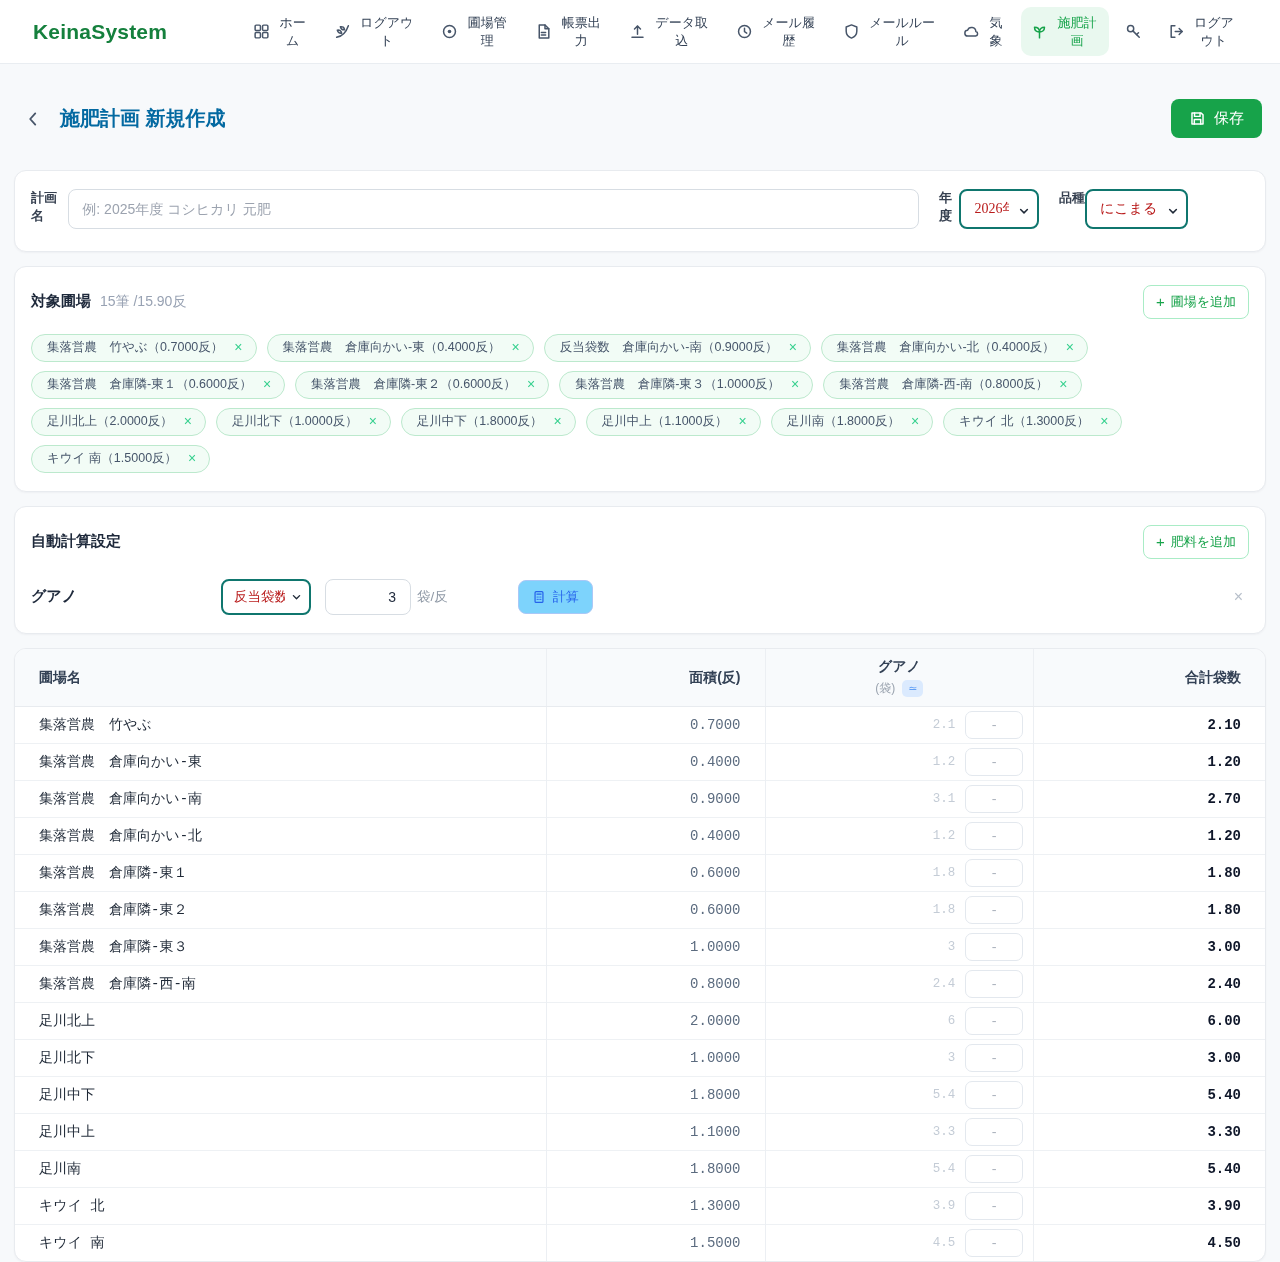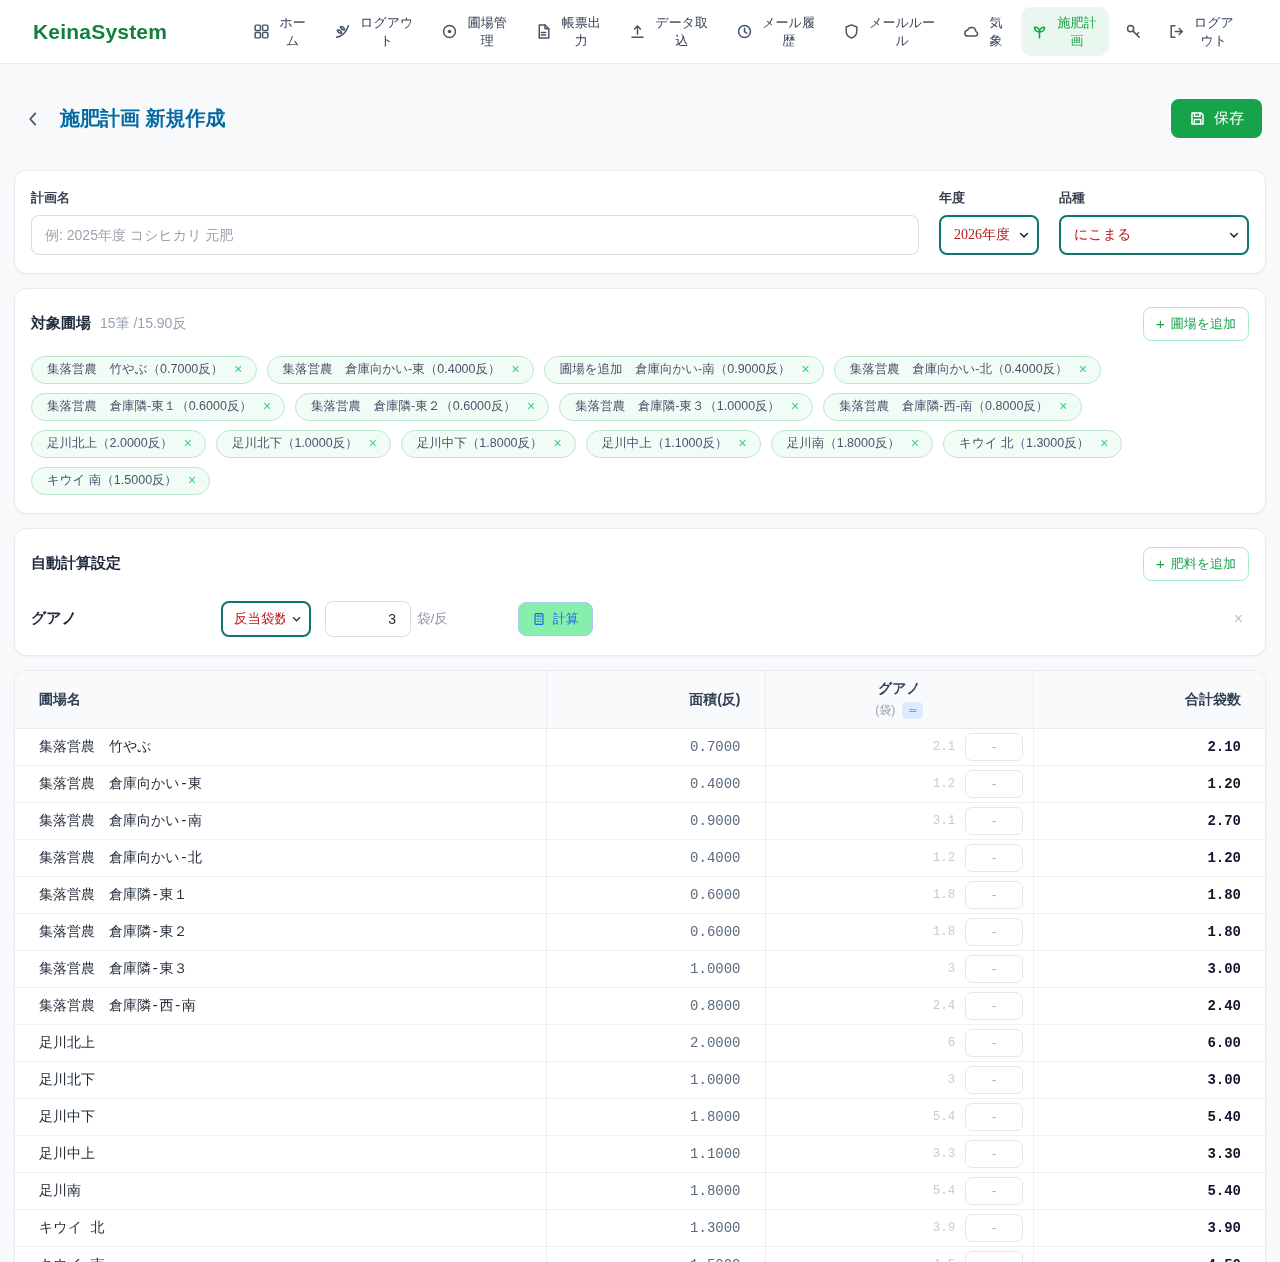--- a/index.html
+++ b/index.html
@@ -52,21 +52,21 @@
   }
 
   .card {
     background:#fff; border:1px solid #e8ebef; border-radius:12px;
     box-shadow:0 1px 2px rgba(16,24,40,.04);
     padding:18px 16px; margin-bottom:14px;
   }
 
   
   .form-row { display:flex; gap:20px; }
-  .form-group { display:flex; flex-direction:column; }
+  .form-group { display:flex; flex-direction:row; }
   .form-group.grow { flex:1; }
   .field-label { font-size:13px; font-weight:700; color:#374151; margin-bottom:8px; }
   .text-input {
     height:40px; border:1px solid #d7dde3; border-radius:8px; padding:0 13px;
     font-size:14px; color:#1e293b; width:100%; outline:none; background:#fff;
     font-family:inherit;
   }
   .text-input::placeholder { color:#9ca3af; }
   .select-wrap { position:relative; }
   .select-wrap select {
@@ -105,21 +105,21 @@
   .calc-row .select-wrap { width:90px; }
   .calc-row .select-wrap select { height:36px; font-size:13.5px; padding:0 24px 0 11px; }
   .qty-input {
     width:86px; height:36px; border:1px solid #d7dde3; border-radius:8px;
     text-align:right; padding:0 14px; font-size:14px; color:#1e293b; outline:none; margin-left:14px;
     font-family:inherit;
   }
   .unit-label { font-size:13.5px; color:#8e98a5; margin-left:6px; }
   .calc-btn {
     margin-left:70px; display:inline-flex; align-items:center; gap:7px;
-    background:#86efac; border:1px solid #a9c8f7; color:#2563eb;
+    background:#7dd3fc; border:1px solid #a9c8f7; color:#2563eb;
     border-radius:8px; padding:7px 13px; font-size:13px; cursor:pointer;
   }
   .row-remove { margin-left:auto; background:none; border:none; color:#b7bfca; font-size:16px; cursor:pointer; padding:2px 6px; }
 
   
   .table-card { padding:0; overflow:hidden; }
   table { width:100%; border-collapse:collapse; font-size:14px; }
   col.c-name { width:42.5%; } col.c-area { width:17.5%; } col.c-fert { width:21.5%; } col.c-total { width:18.5%; }
   thead th {
     background:#f8fafc; border-bottom:1px solid #e8ebef;
@@ -327,21 +327,21 @@
     <div class="chips">
         <span class="chip">
           <span>集落営農　竹やぶ（0.7000反）</span>
           <button class="chip-remove">×</button>
         </span>
         <span class="chip">
           <span>集落営農　倉庫向かい-東（0.4000反）</span>
           <button class="chip-remove">×</button>
         </span>
         <span class="chip">
-          <span>圃場を追加　倉庫向かい-南（0.9000反）</span>
+          <span>反当袋数　倉庫向かい-南（0.9000反）</span>
           <button class="chip-remove">×</button>
         </span>
         <span class="chip">
           <span>集落営農　倉庫向かい-北（0.4000反）</span>
           <button class="chip-remove">×</button>
         </span>
         <span class="chip">
           <span>集落営農　倉庫隣-東１（0.6000反）</span>
           <button class="chip-remove">×</button>
         </span>

